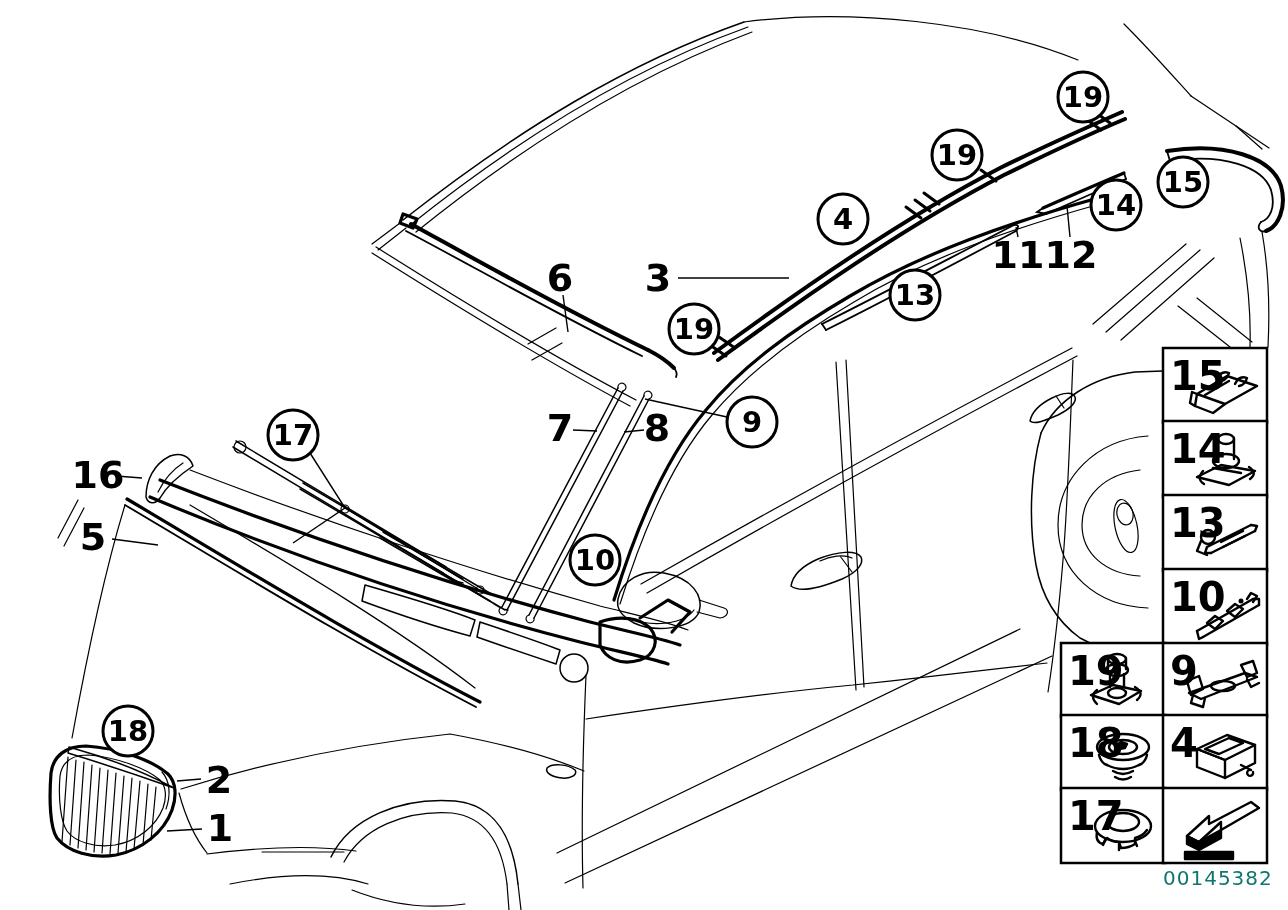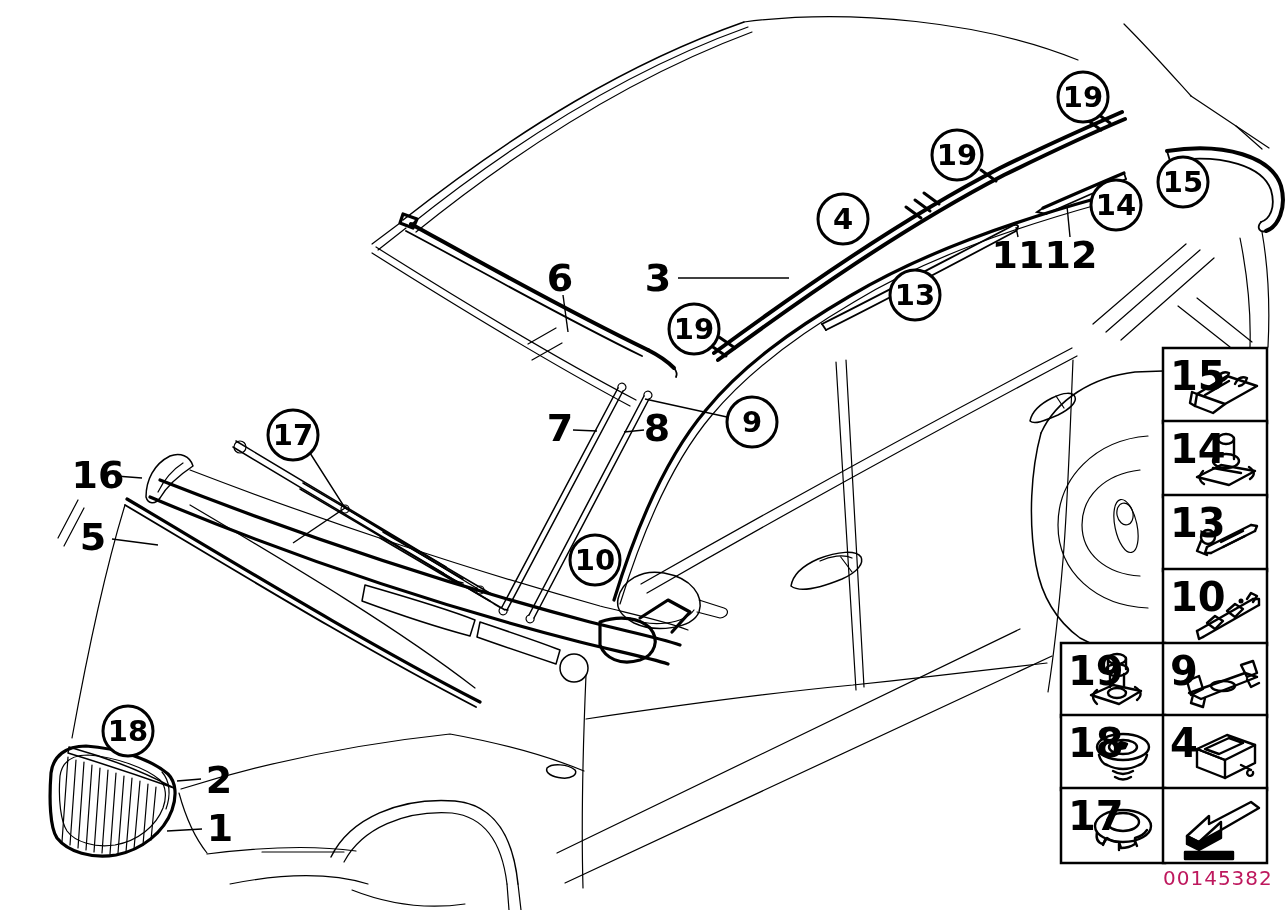--- a/index.html
+++ b/index.html
@@ -14,21 +14,21 @@
   .hatch{stroke:#000;stroke-width:3;stroke-linecap:round;}
   .callout-circle{fill:#fff;stroke:#000;stroke-width:3;}
   .callout-text{font-family:"DejaVu Sans","Liberation Sans",sans-serif;font-weight:bold;
                 fill:#000;text-anchor:middle;}
   .leader{fill:none;stroke:#000;stroke-width:1.4;}
   .legend-cell-rect{fill:#fff;stroke:#000;stroke-width:2.5;}
   .legend-num{font-family:"DejaVu Sans","Liberation Sans",sans-serif;font-weight:bold;
               font-size:40px;fill:#000;}
   .icon-g{fill:none;stroke:#000;stroke-width:2.4;stroke-linecap:round;stroke-linejoin:round;}
   #part-number{position:absolute;left:1163px;top:866px;width:104px;text-align:center;
-               font-size:20px;letter-spacing:1px;color:#be185d;}
+               font-size:20px;letter-spacing:1px;color:#0f766e;}
 </style>
 </head>
 <body>
 
 <div id="stage">
   <svg id="diagram-svg" width="1288" height="910" viewBox="0 0 1288 910">
 
     <g id="car-art">
 
       <path class="car-line" d="M403,220 C520,128 630,62 744,22"></path>

